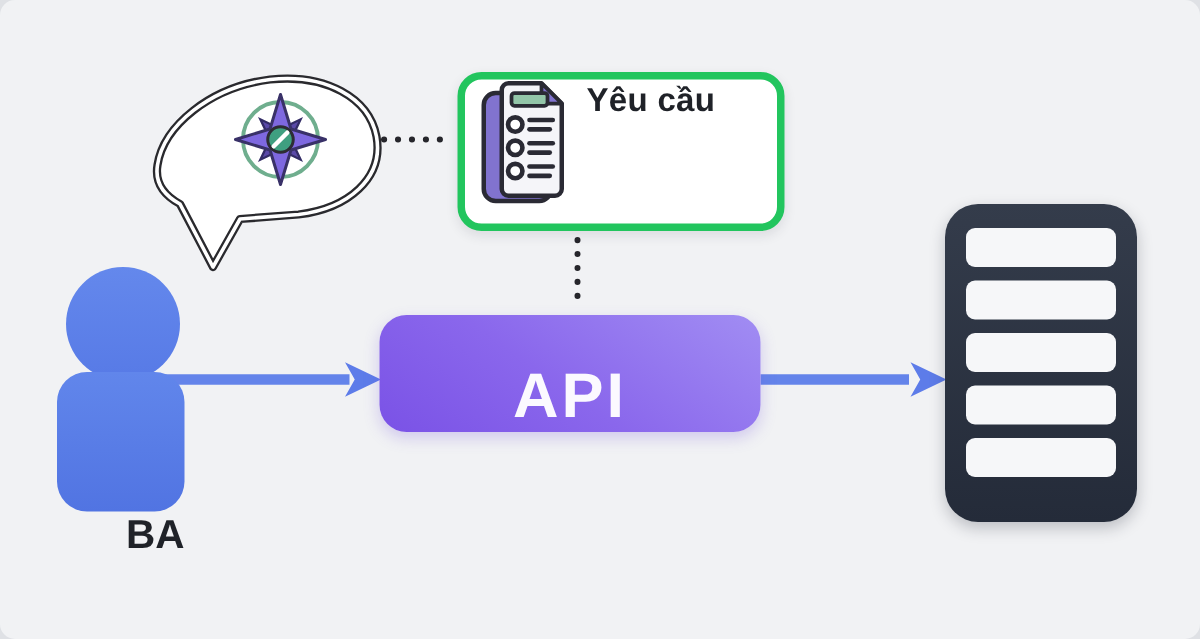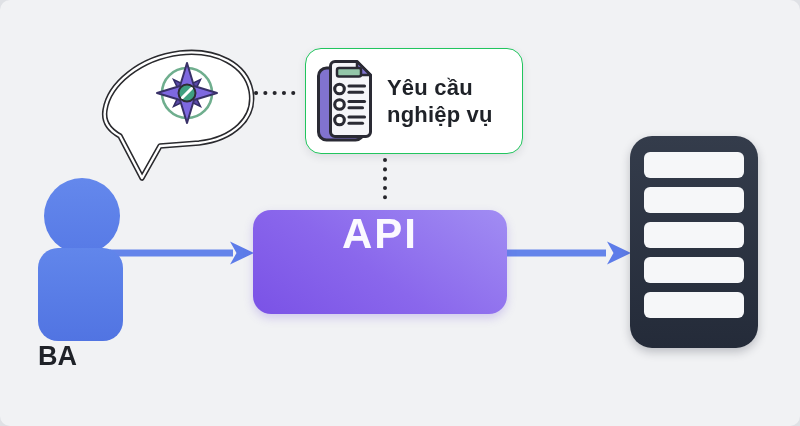--- a/index.html
+++ b/index.html
@@ -14,51 +14,51 @@
 
   
   .connectors { position:absolute; left:0; top:0; width:800px; height:426px; pointer-events:none; }
 
   
   .speech-bubble { position:absolute; left:95px; top:40px; width:170px; height:150px; }
 
   
   .req-card {
     position:absolute; left:305px; top:48px; width:218px; height:106px;
-    background:#ffffff; border:1px solid #22c55e; border-radius:16px;
+    background:#ffffff; border:5px solid #22c55e; border-radius:16px;
     box-shadow:0 3px 8px rgba(40,44,60,0.10);
-    display:flex; align-items:center; gap:13px; padding:0 12px 0 10px;
+    display:flex; align-items:flex-start; gap:13px; padding:0 12px 0 10px;
   }
   .req-card .card-text {
     font-size:22px; font-weight:700; line-height:27px; color:#1f2228; letter-spacing:0.2px;
   }
 
   
   .api-box {
-    position:absolute; left:253px; top:210px; width:254px; height:104px;
+    position:absolute; left:253px; top:210px; width:254px; height:78px;
     border-radius:18px;
     background:linear-gradient(215deg, #a18df3 0%, #8a67ec 55%, #7a52e6 100%);
     box-shadow:0 4px 10px rgba(110,80,220,0.25);
-    display:flex; align-items:flex-start; justify-content:center;
+    display:flex; align-items:flex-end; justify-content:center;
   }
   .api-box .api-label {
     color:#fbf9ff; font-size:42px; font-weight:800; letter-spacing:2px;
   }
 
   
   .person-head {
     position:absolute; left:44px; top:178px; width:76px; height:76px; border-radius:50%;
     background:linear-gradient(180deg,#6488ec,#577ae6);
   }
   .person-body {
     position:absolute; left:38px; top:248px; width:85px; height:93px; border-radius:20px;
     background:linear-gradient(180deg,#6186eb,#5174e2);
   }
   .ba-label {
-    position:absolute; left:38px; top:341px; width:85px; text-align:left;
+    position:absolute; left:38px; top:341px; width:85px; text-align:right;
     font-size:27px; font-weight:800; color:#1f2228;
   }
 
   
   .server {
     position:absolute; left:630px; top:136px; width:128px; height:212px; border-radius:22px;
     background:linear-gradient(180deg,#343c4b 0%, #242b39 100%);
     padding-top:16px;
     box-shadow:0 4px 10px rgba(30,36,50,0.25);
   }
@@ -119,21 +119,20 @@
         <circle cx="23.5" cy="45.5" r="4.8" fill="#ffffff"></circle>
         <line x1="33" y1="42.5" x2="48.5" y2="42.5"></line>
         <line x1="33" y1="48.7" x2="46.5" y2="48.7"></line>
         <circle cx="23.5" cy="61" r="4.8" fill="#ffffff"></circle>
         <line x1="33" y1="58" x2="48.5" y2="58"></line>
         <line x1="33" y1="64.2" x2="46.5" y2="64.2"></line>
       </g>
     </svg>
     <div class="card-text">
       <div>Yêu cầu</div>
-      <div>nghiệp vụ</div>
     </div>
   </div>
 
   <div class="api-box">
     <span class="api-label">API</span>
   </div>
 
   <div class="person-head"></div>
   <div class="person-body"></div>
   <div class="ba-label">BA</div>

